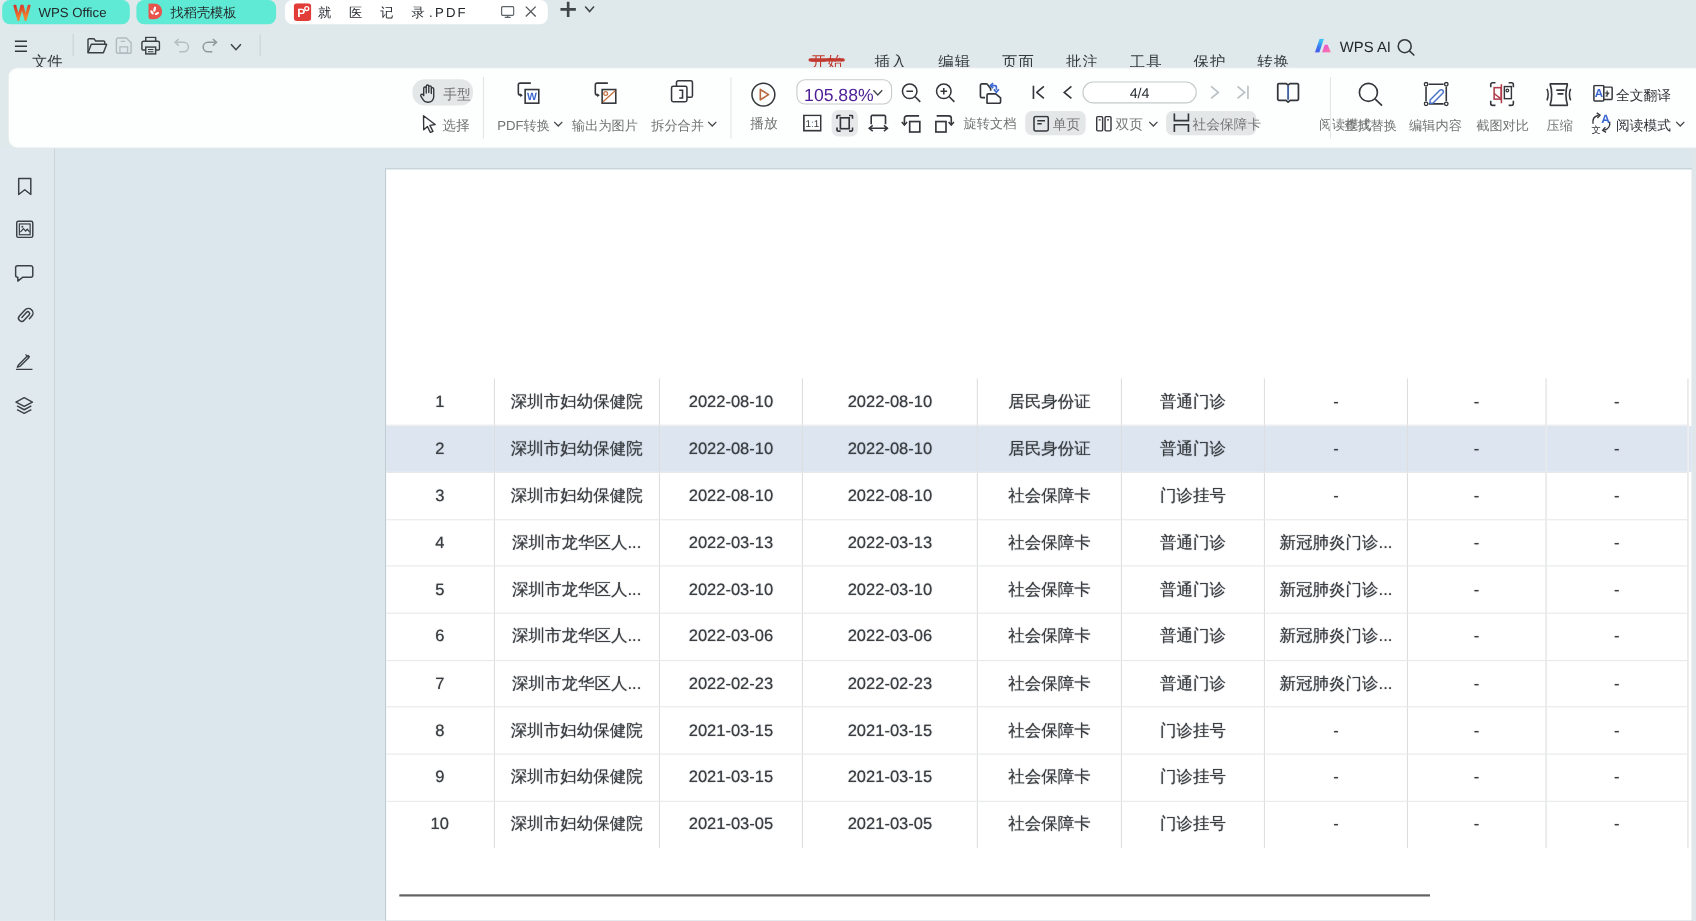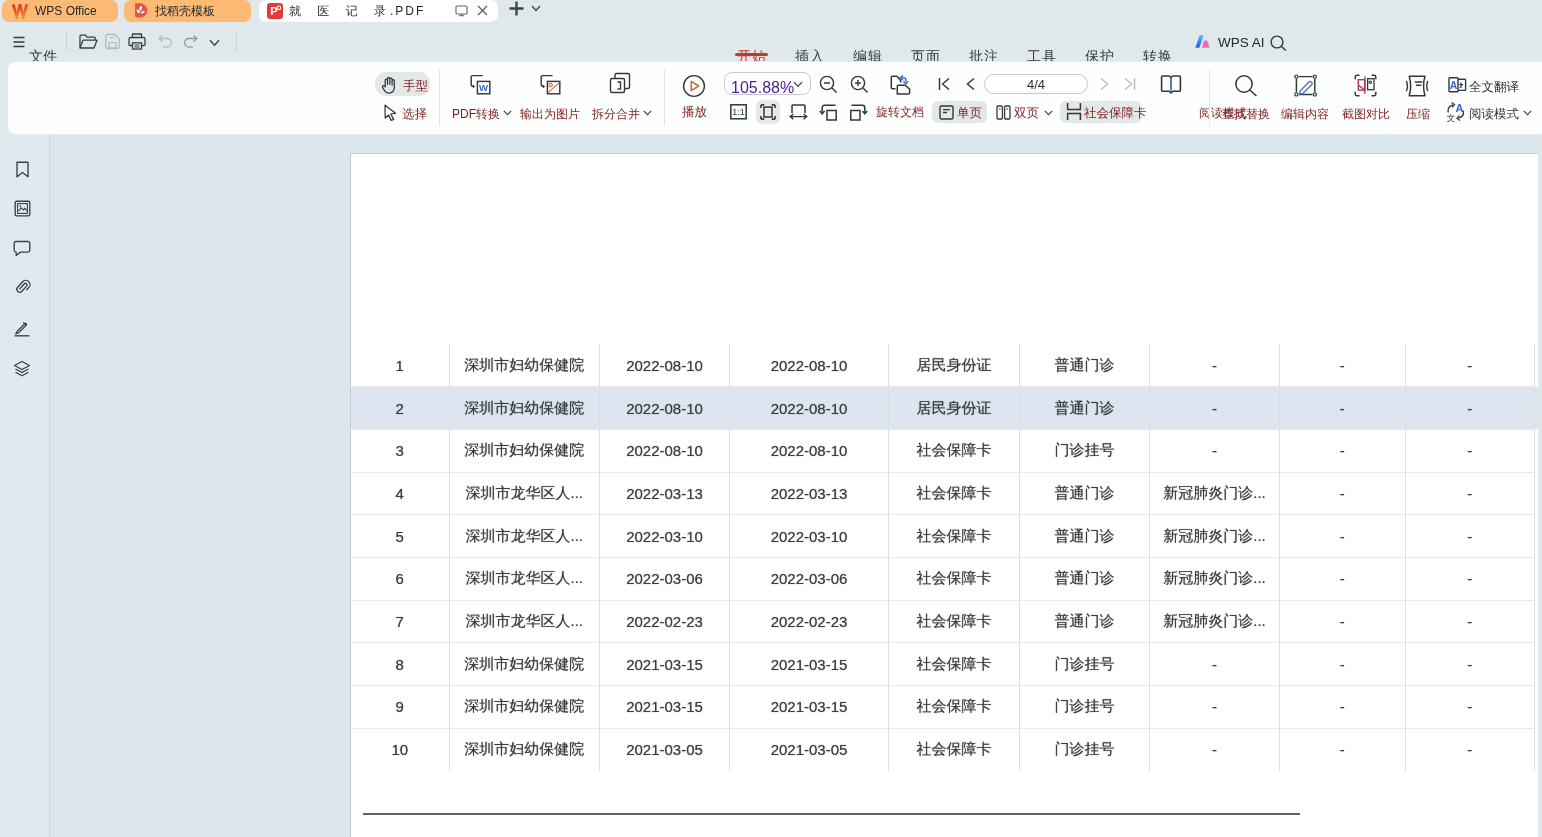--- a/index.html
+++ b/index.html
@@ -2,28 +2,28 @@
 <html><head>
 <meta charset="utf-8">
 <style>
 *{margin:0;padding:0;box-sizing:border-box}
 html,body{width:1542px;height:837px;overflow:hidden}
 body{font-family:"Liberation Sans",sans-serif;background:#dfe9ec;position:relative;color:#262626}
 .abs{position:absolute}
 svg{display:block}
 
 .tab{position:absolute;top:0;height:22px;border-radius:7px;display:flex;align-items:center;font-size:12px;color:#24282b}
-.tab.inactive{background:#fdba74}
+.tab.inactive{background:#5eead4}
 .tab.active{background:#ffffff;color:#1f2328}
 
 .menuitem{position:absolute;top:48px;font-size:14px;color:#33383c;letter-spacing:1px}
 .vsep{position:absolute;width:1px;background:#c9d3d7}
 
 #toolbar{position:absolute;left:7px;top:61px;width:1560px;height:74px;background:#fdfefe;border:1px solid #e7ebec;border-radius:9px}
-.tbtxt{position:absolute;font-size:12px;color:#7f1d1d;white-space:nowrap}
+.tbtxt{position:absolute;font-size:12px;color:#737373;white-space:nowrap}
 .tbsel{position:absolute;background:#e4e7e8;border-radius:11px}
 
 #content{position:absolute;left:0;top:135px;width:1542px;height:702px;background:#dbe7ec}
 #sidebar{position:absolute;left:0;top:135px;width:50px;height:702px;background:#e0eaee;border-right:1px solid #ccd6da}
 #page{position:absolute;left:351px;top:154px;width:1187px;height:683px;background:#ffffff;box-shadow:0 0 0 1px rgba(168,182,190,0.55)}
 #rightstrip{position:absolute;left:1538px;top:135px;width:4px;height:702px;background:#e0e7ea}
 
 #tbl{position:absolute;left:351px;top:344px;border-collapse:collapse;table-layout:fixed;font-size:15px;color:#3a3e42;filter:blur(0.45px)}
 #tbl td{text-shadow:0 0 1px rgba(58,62,66,0.75)}
 #tbl td{text-align:center;vertical-align:middle;border-right:1px solid #dcdee0;border-bottom:1px solid #e7e9ea;overflow:hidden;white-space:nowrap}

